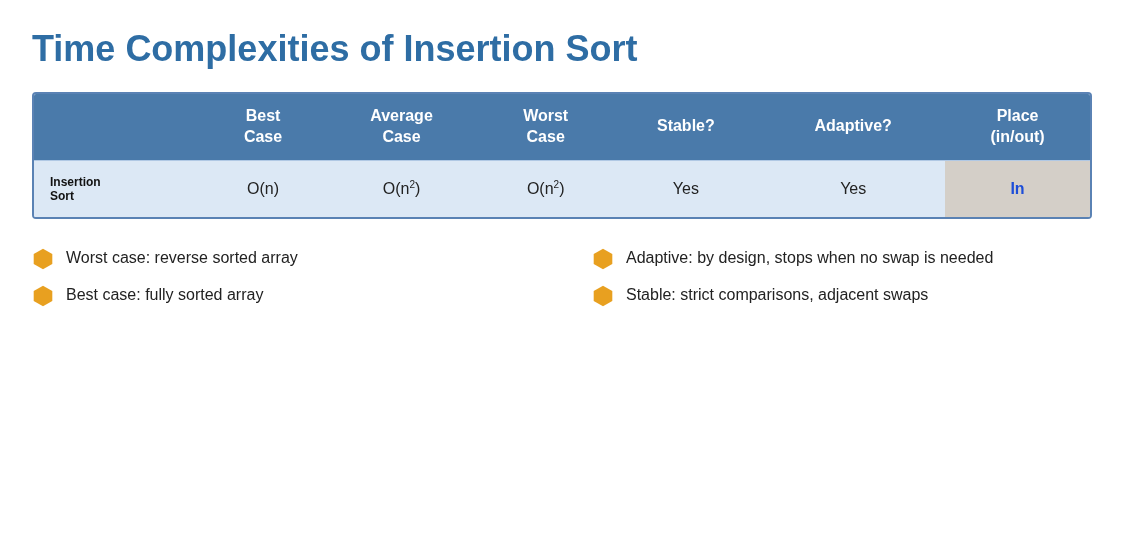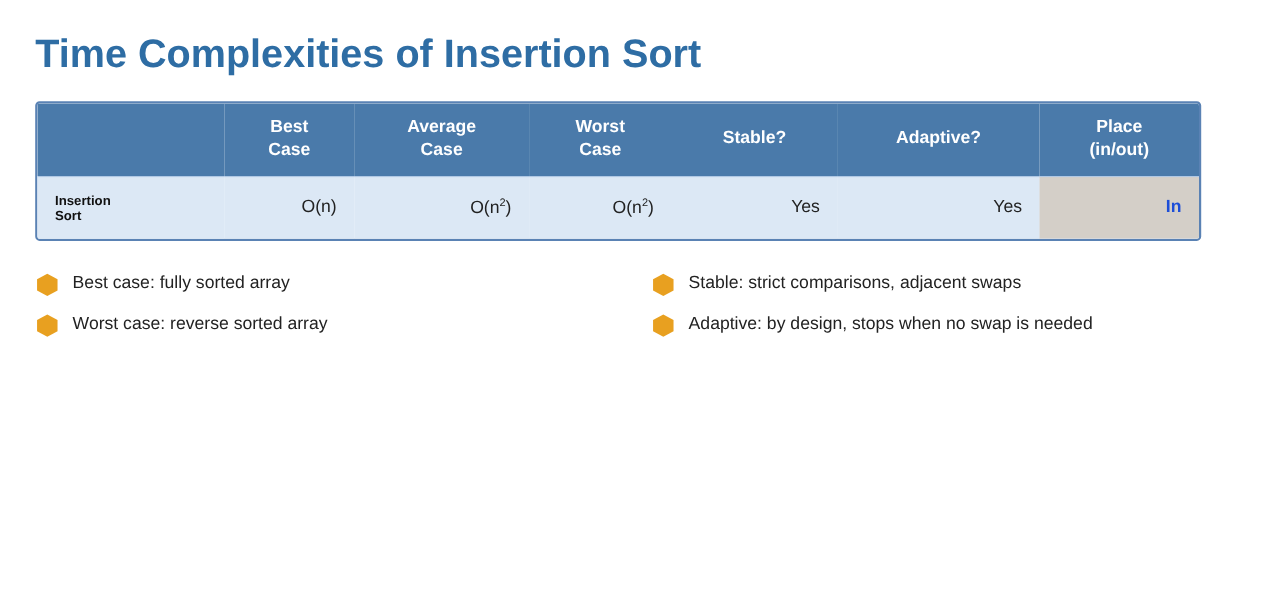--- a/index.html
+++ b/index.html
@@ -41,21 +41,21 @@
     }
     thead th:first-child {
       text-align: left;
       width: 170px;
     }
     tbody tr {
       background-color: #dce8f5;
     }
     tbody td {
       padding: 14px 16px;
-      text-align: right;
+      text-align: center;
       vertical-align: middle;
       font-size: 16px;
       color: #222;
       border-top: 1px solid #b0c8e4;
     }
     tbody td:first-child {
       text-align: left;
       font-weight: bold;
       font-size: 12px;
       color: #111;
@@ -125,36 +125,36 @@
     </tbody>
   </table>
 </div>
 
 <div class="bullets-section">
   <div class="bullets-col">
     <div class="bullet-item">
       <svg class="hex-icon" viewBox="0 0 26 26">
         <polygon points="13,1 24,7 24,19 13,25 2,19 2,7" fill="#e8a020"></polygon>
       </svg>
-      <span>Best case: fully sorted array</span>
+      <span>Worst case: reverse sorted array</span>
     </div>
     <div class="bullet-item">
       <svg class="hex-icon" viewBox="0 0 26 26">
         <polygon points="13,1 24,7 24,19 13,25 2,19 2,7" fill="#e8a020"></polygon>
       </svg>
-      <span>Worst case: reverse sorted array</span>
+      <span>Best case: fully sorted array</span>
     </div>
   </div>
   <div class="bullets-col">
     <div class="bullet-item">
       <svg class="hex-icon" viewBox="0 0 26 26">
         <polygon points="13,1 24,7 24,19 13,25 2,19 2,7" fill="#e8a020"></polygon>
       </svg>
-      <span>Stable: strict comparisons, adjacent swaps</span>
+      <span>Adaptive: by design, stops when no swap is needed</span>
     </div>
     <div class="bullet-item">
       <svg class="hex-icon" viewBox="0 0 26 26">
         <polygon points="13,1 24,7 24,19 13,25 2,19 2,7" fill="#e8a020"></polygon>
       </svg>
-      <span>Adaptive: by design, stops when no swap is needed</span>
+      <span>Stable: strict comparisons, adjacent swaps</span>
     </div>
   </div>
 </div>
 
 </body></html>

